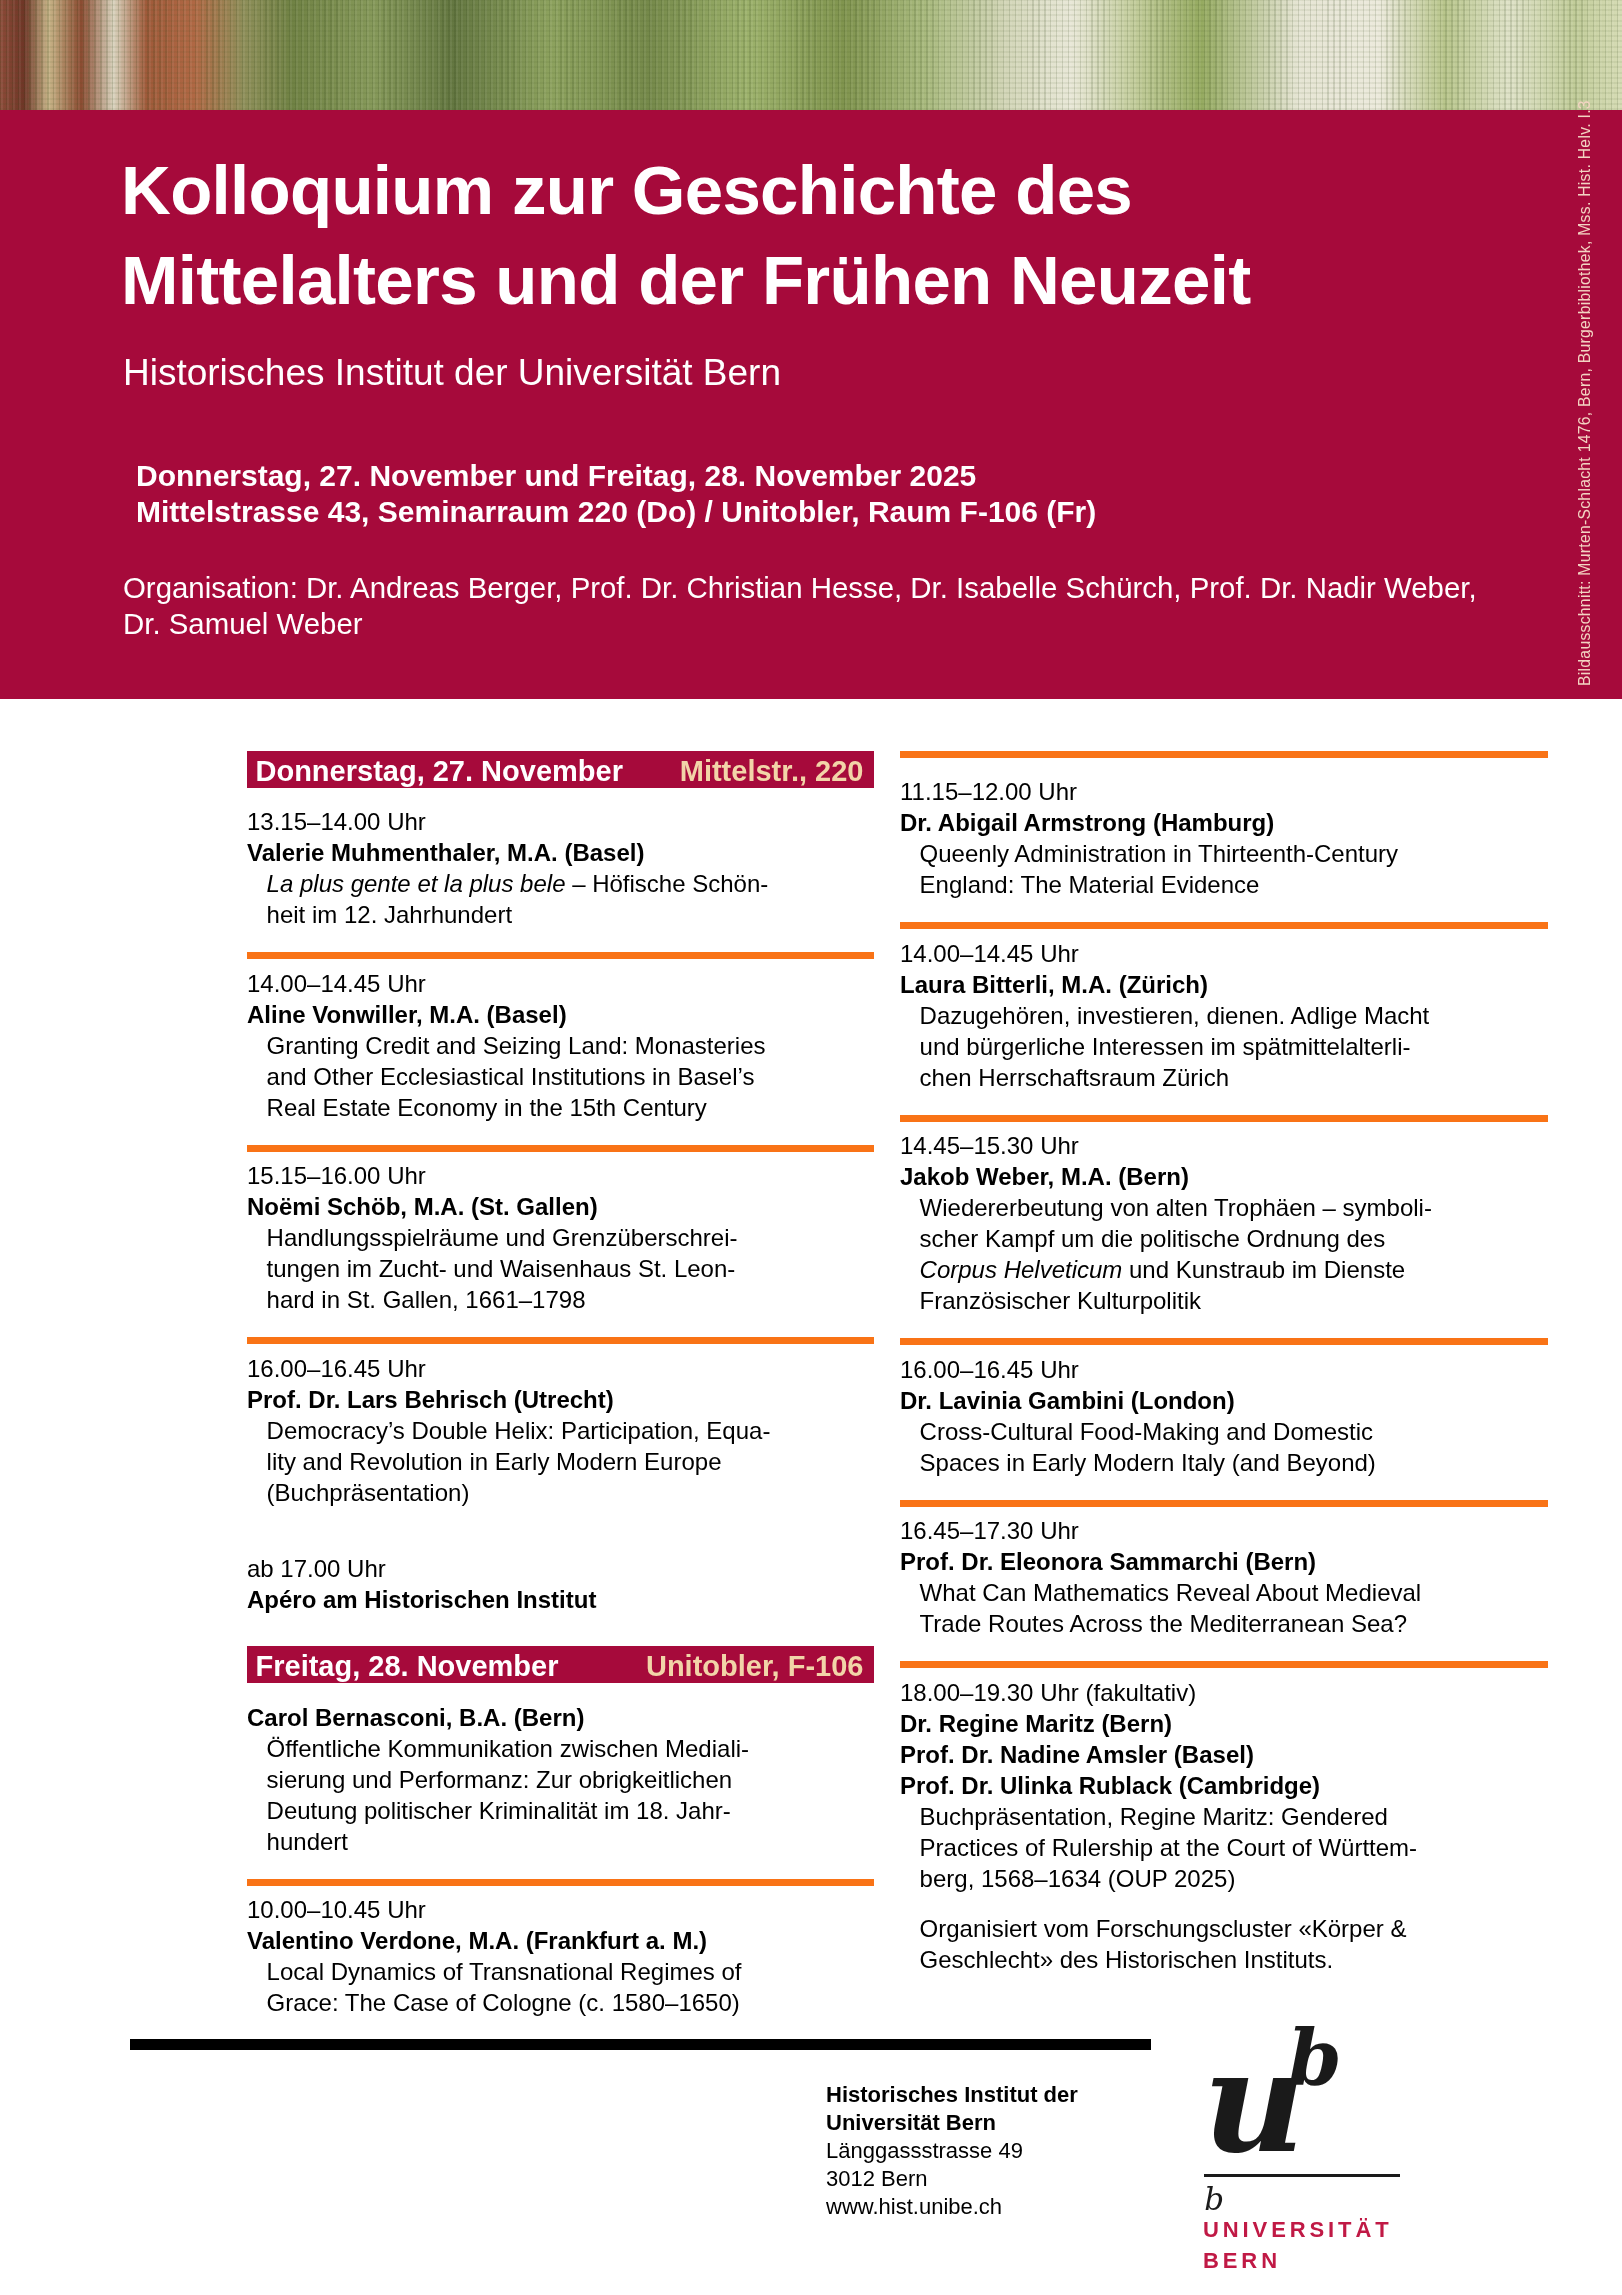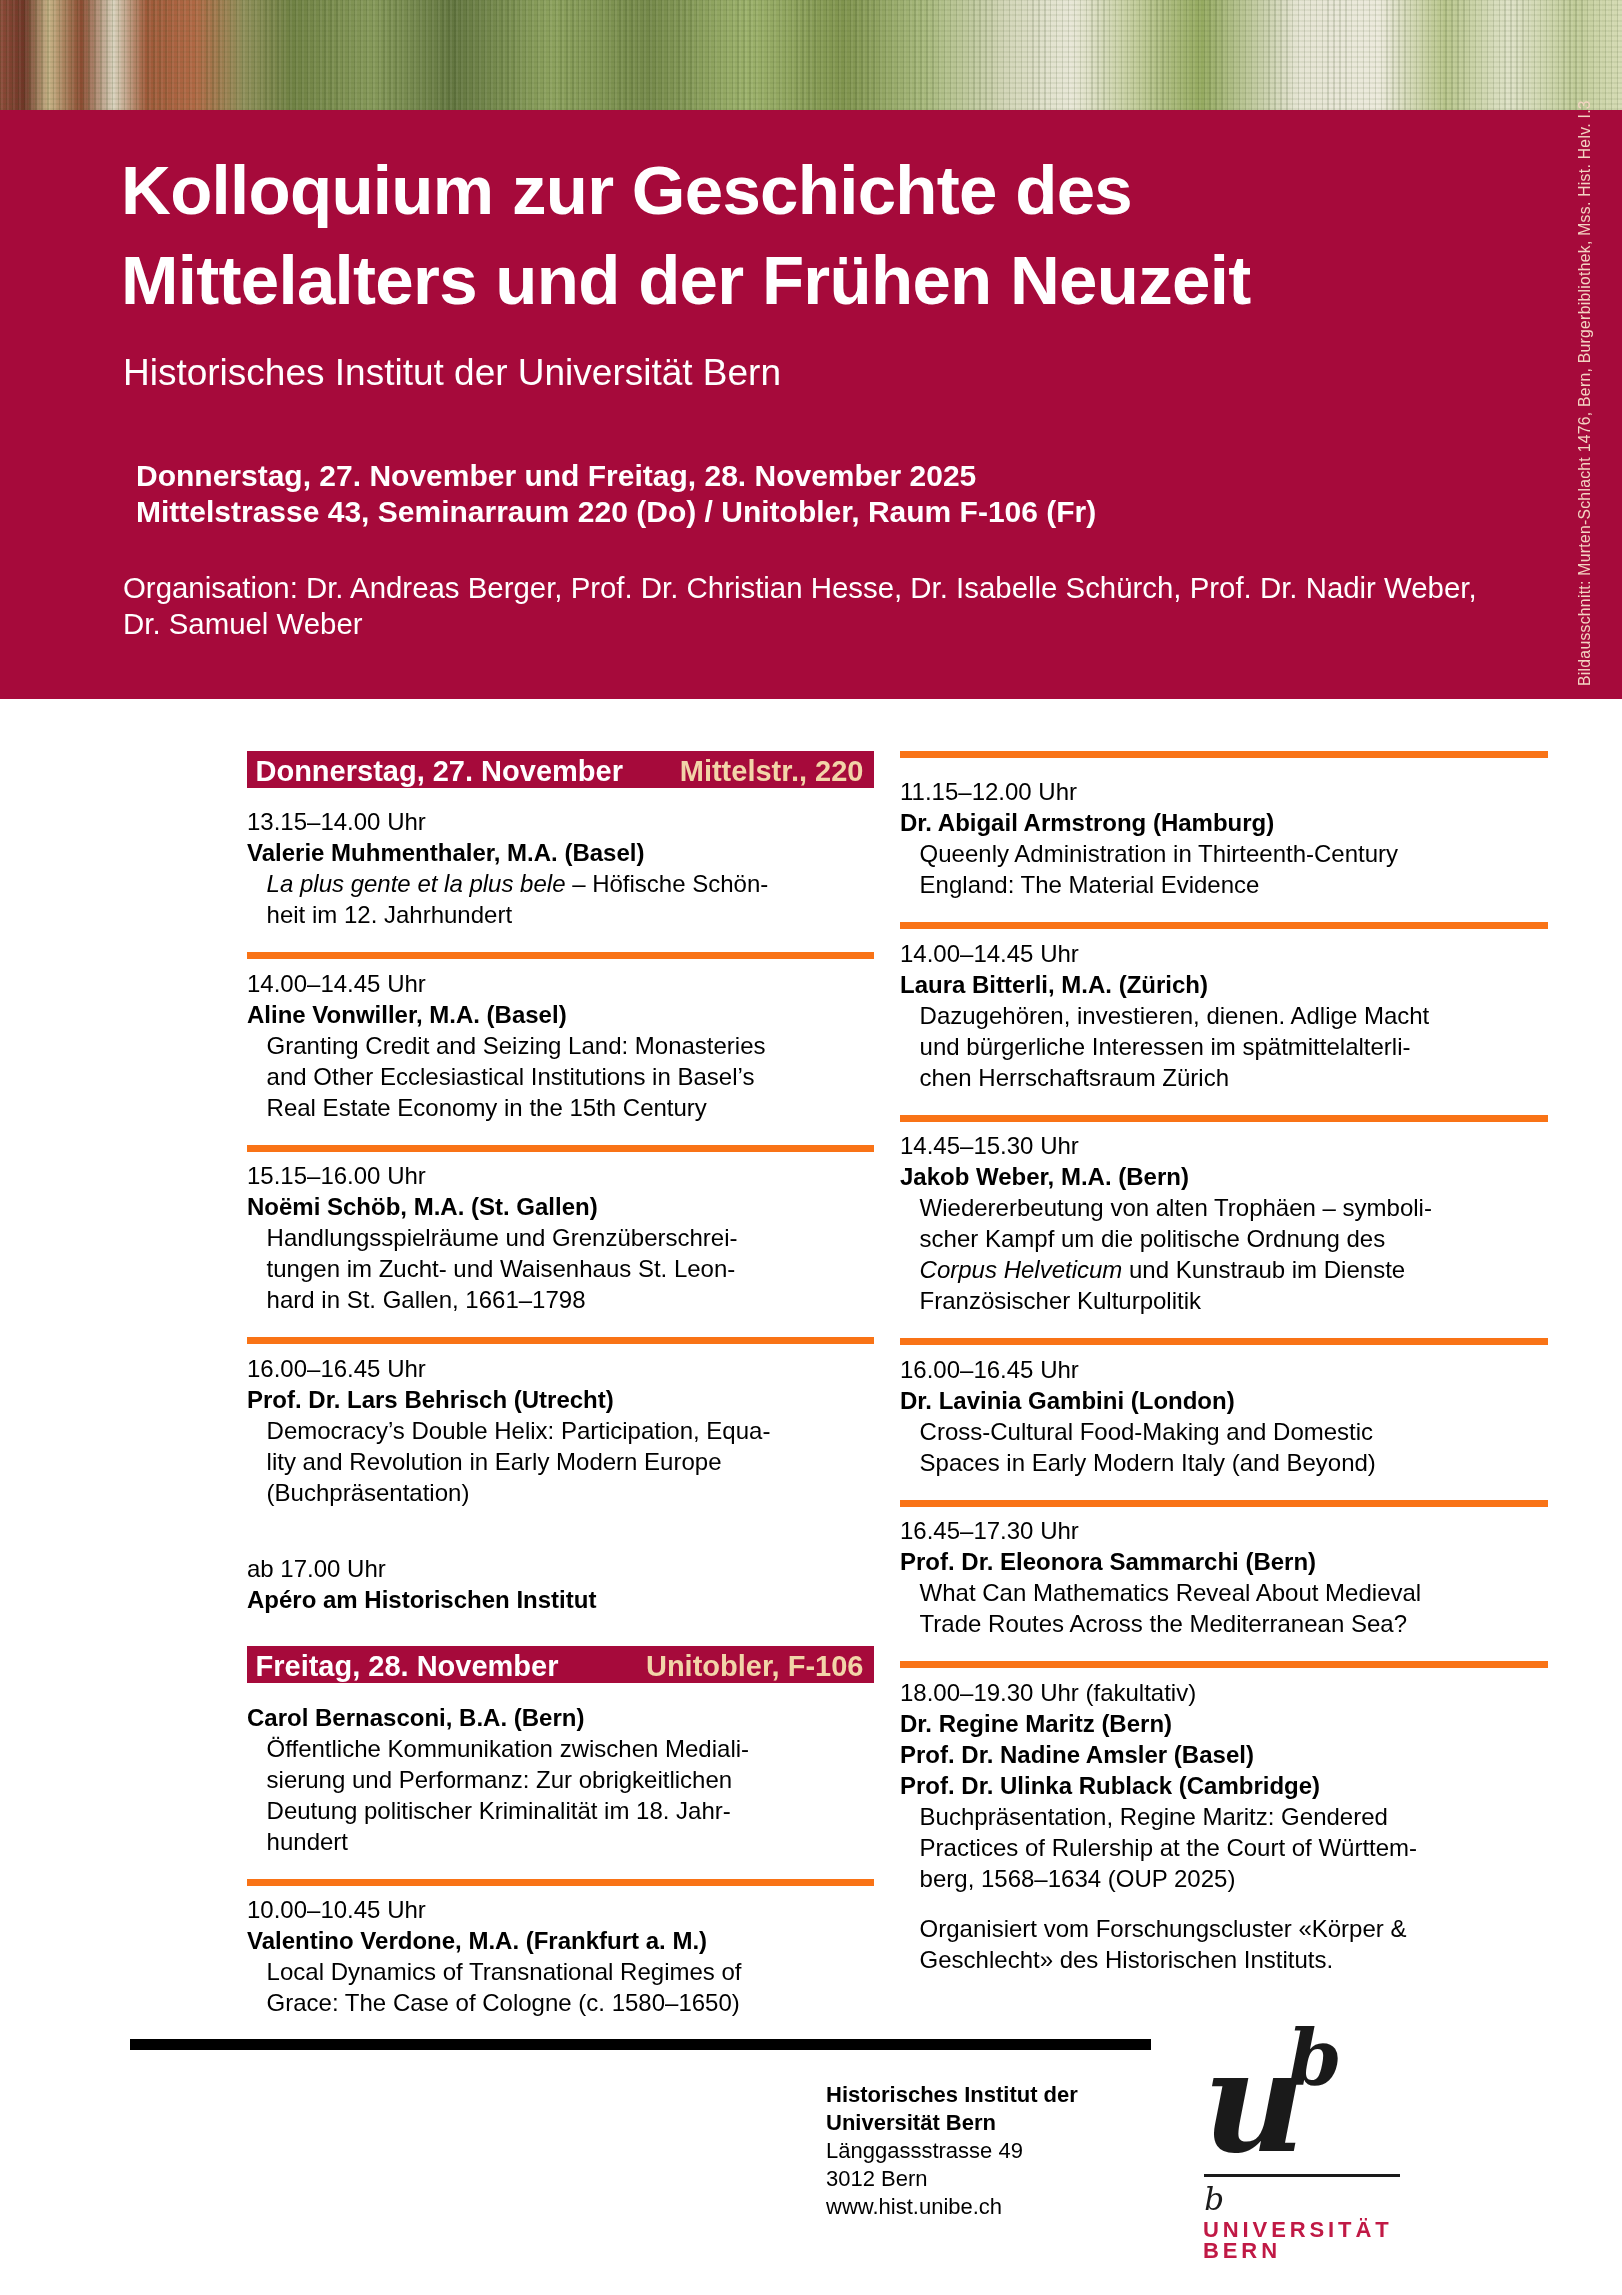--- a/index.html
+++ b/index.html
@@ -55,21 +55,21 @@
   .footer-rule { position:absolute; left:130px; top:2039px; width:1021px; height:10.5px; background:#000; }
   .footer-address { position:absolute; left:826px; top:2081px; font-size:22px; line-height:28px; }
   .addr-bold { font-weight:bold; }
   .logo { position:absolute; left:1203px; top:2019px; width:216px; height:255px; }
   .logo-u { position:absolute; left:0; top:11.8px; font-family:"DejaVu Serif", serif; font-style:italic; font-weight:bold; font-size:141px; line-height:141px; color:#1a1a1a; }
   .logo-b-sup { position:absolute; left:85px; top:0; font-family:"DejaVu Serif", serif; font-style:italic; font-weight:bold; font-size:77px; line-height:77px; color:#1a1a1a; }
   .logo-line { position:absolute; left:1.3px; top:155px; width:196px; height:3.3px; background:#1a1a1a; }
   .logo-b2 { position:absolute; left:1.3px; top:165px; font-family:"DejaVu Serif", serif; font-style:italic; font-size:31px; line-height:31px; color:#1a1a1a; }
   .logo-w { position:absolute; left:0; font-size:22px; font-weight:bold; letter-spacing:3.9px; color:var(--logo-red,#c01945); white-space:nowrap; }
   .logo-w1 { top:198px; }
-  .logo-w2 { top:219px;text-align:center; }
+  .logo-w2 { top:229px;text-align:center; }
 </style>
 </head>
 <body>
 
 <div class="page">
 
   <div class="header-art"></div>
 
   <div class="banner">
     <div class="banner-title">

